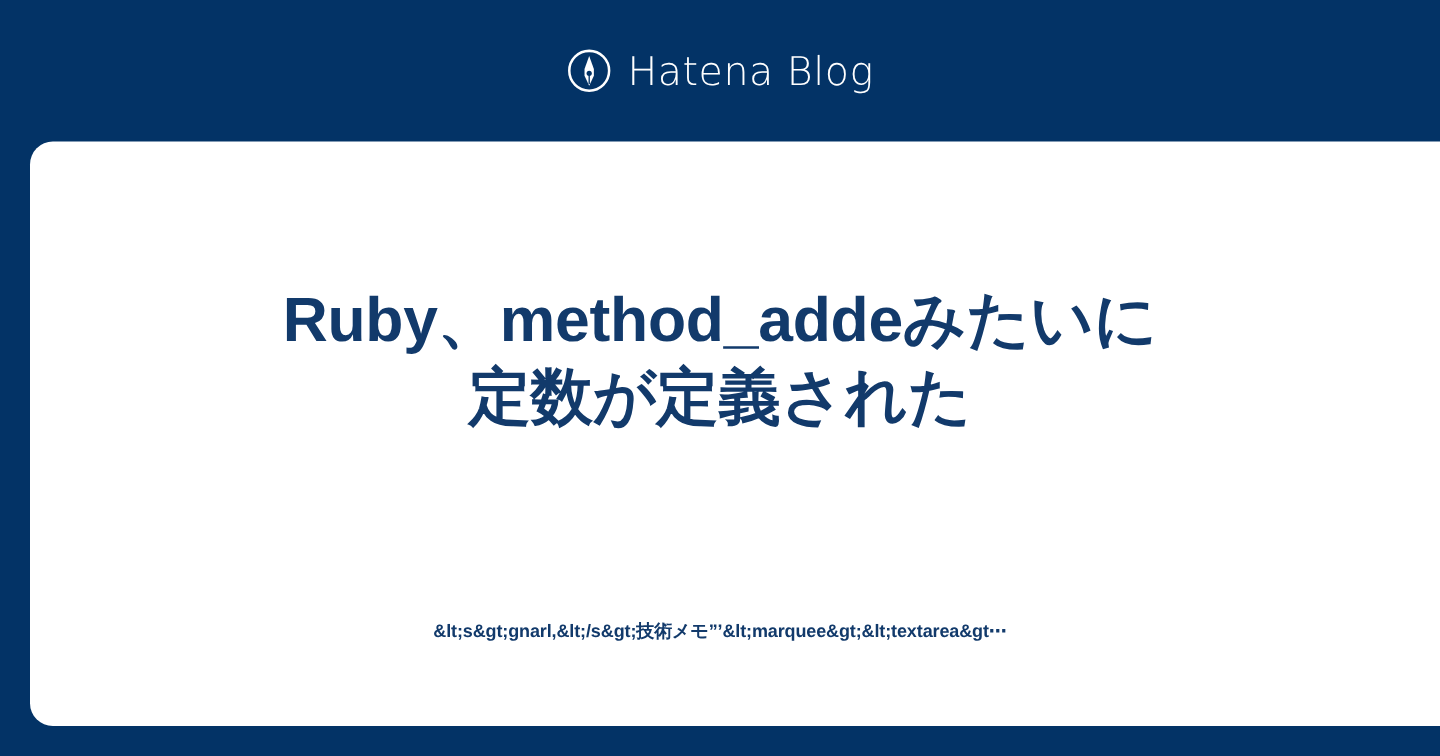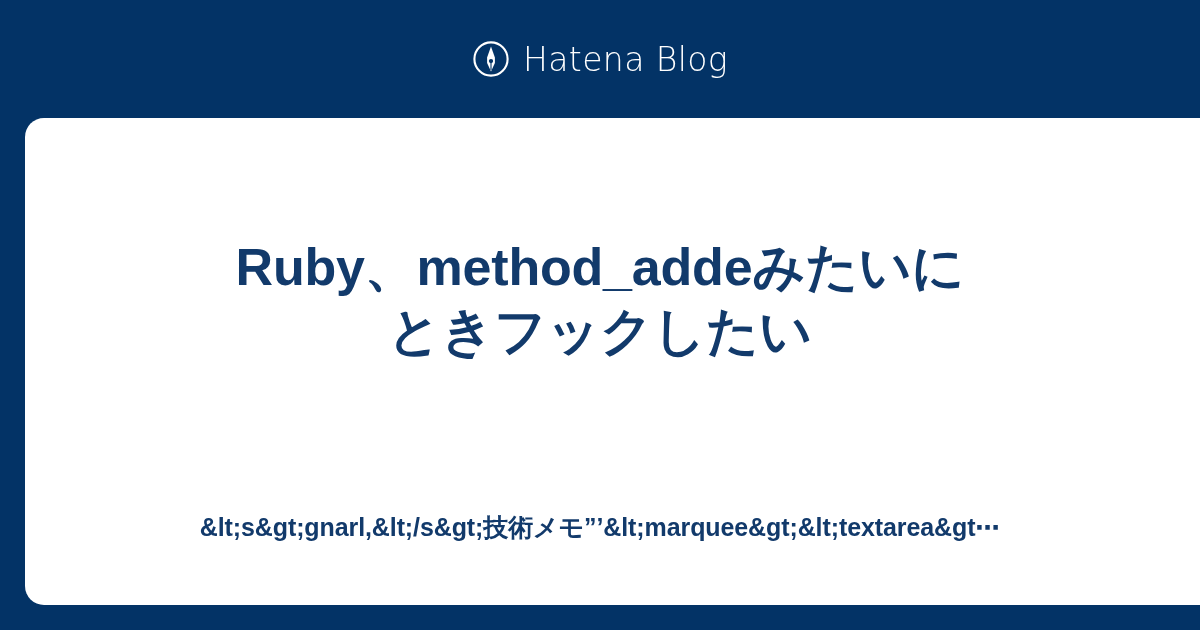--- a/index.html
+++ b/index.html
@@ -87,21 +87,21 @@
     white-space: nowrap;
   }
 
   .entry-subtitle {
     position: absolute;
     left: 0;
     top: 392px;
     width: 1150px;
     text-align: center;
     color: #123a6b;
-    font-size: 25px;
+    font-size: 15px;
     font-weight: 700;
     line-height: 34px;
     letter-spacing: -0.1px;
     padding: 0 34px;
     box-sizing: border-box;
     white-space: nowrap;
     overflow: hidden;
     font-family: "Liberation Sans", "DejaVu Sans", sans-serif;
   }
 </style>
@@ -119,20 +119,20 @@
         <rect x="18.45" y="22.6" width="1.1" height="7.4" fill="#033366"></rect>
       </svg>
     </span>
     <span class="brand-wordmark">Hatena Blog</span>
   </div>
 
   <div class="entry-card">
 
     <h1 class="entry-title">
       <span class="entry-title-line">Ruby、method_addeみたいに</span>
-      <span class="entry-title-line">ときフックしたい</span>
+      <span class="entry-title-line">定数が定義された</span>
     </h1>
 
     <div class="entry-subtitle">&amp;lt;s&amp;gt;gnarl,&amp;lt;/s&amp;gt;技術メモ”’&amp;lt;marquee&amp;gt;&amp;lt;textarea&amp;gt⋯</div>
 
   </div>
 
 </div>
 
 </body></html>

